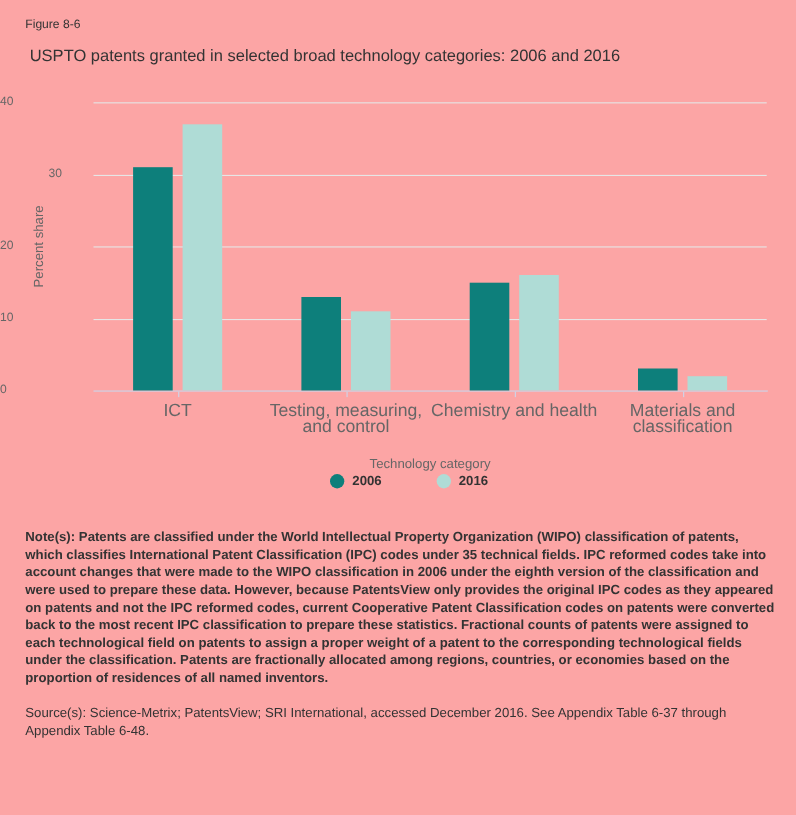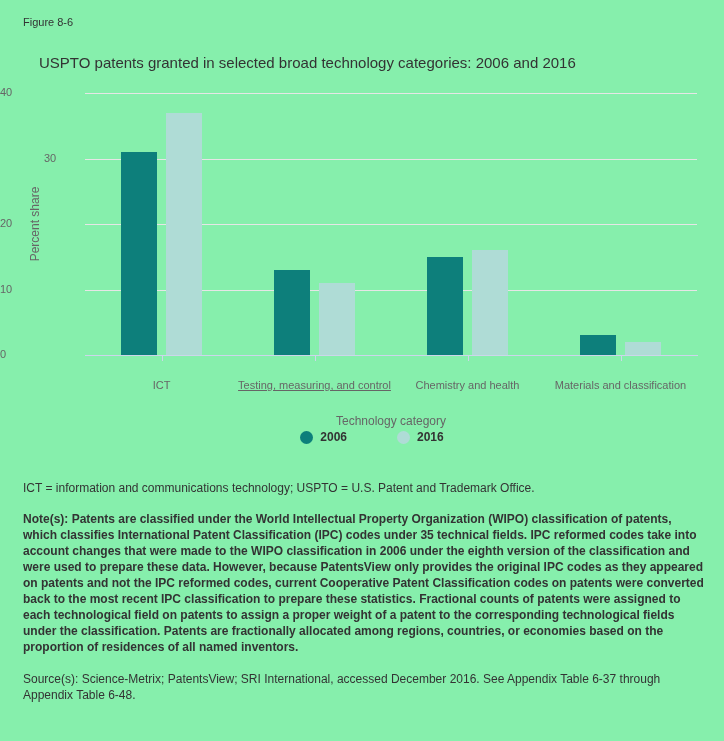--- a/index.html
+++ b/index.html
@@ -1,29 +1,29 @@
 <!DOCTYPE html>
 <html><head>
 <meta charset="utf-8">
 <style>
   html,body { margin:0; padding:0; background:#ffffff; }
   body { font-family:"Liberation Sans", sans-serif; color:#333333; }
-  .page { position:relative; width:724px; height:741px; background:#86efac; overflow:hidden; }
+  .page { position:relative; width:724px; height:741px; background:#fca5a5; overflow:hidden; }
 
   .figure-label { position:absolute; left:23px; top:16px; font-size:11px; color:#333333; }
-  .page-title { position:absolute; left:23px; top:38px; margin:16px; font-size:15px; font-weight:normal; color:#333333; }
+  .page-title { position:absolute; left:23px; top:38px; margin:4px; font-size:15px; font-weight:normal; color:#333333; }
 
   .chart { position:absolute; left:0; top:78px; width:724px; height:382px; }
   .gridline { position:absolute; left:85px; width:612px; height:1px; background:#e6e6e6; }
   .axis-line { position:absolute; left:85px; top:277px; width:613px; height:1px; background:#ccd6eb; }
   .ytick-label { position:absolute; left:0; width:77px; text-align:left; font-size:11px; color:#666666; }
   .y-axis-title { position:absolute; left:35px; top:146px; transform:translate(-50%,-50%) rotate(-90deg); white-space:nowrap; font-size:12px; color:#666666; }
   .bar { position:absolute; }
   .xtick-mark { position:absolute; top:278px; width:1px; height:5px; background:#ccd6eb; }
-  .cat-label { position:absolute; top:300px; width:158px; text-align:center; font-size:11px; line-height:15px; color:#666666; }
+  .cat-label { position:absolute; top:288px; width:158px; text-align:center; font-size:16px; line-height:15px; color:#666666; }
   .x-axis-title { position:absolute; left:85px; top:336px; width:612px; text-align:center; font-size:12px; color:#666666; }
 
   .legend { position:absolute; left:0; top:352px; width:724px; display:flex; justify-content:center; align-items:center; gap:30px; }
   .legend-item { display:flex; align-items:center; gap:7px; cursor:pointer;padding-left:20px; }
   .legend-dot { width:13px; height:13px; border-radius:50%; }
   .legend-label { font-size:12px; font-weight:bold; color:#333333; }
 
   .footer { position:absolute; left:23px; top:480px; width:681px; font-size:12px; line-height:16px; color:#333333; }
   .footer p { margin:0 0 15px 0; }
   .footer p.notes { margin-bottom:16px;font-weight:bold; }
@@ -59,32 +59,31 @@
       <div class="ytick-label" style="top: 139px;">20</div>
       <div class="gridline" style="top: 80.5px;"></div>
       <div class="ytick-label" style="top: 73.5px; padding-left: 44px;">30</div>
       <div class="gridline" style="top: 15px;"></div>
       <div class="ytick-label" style="top: 8px;">40</div>
       <div class="xtick-mark" style="left: 161.5px;"></div>
       <div class="cat-label" style="left: 82.5px;">ICT</div>
       <div class="bar" style="left: 121px; top: 74px; width: 36px; height: 203px; background: rgb(13, 127, 123);"></div>
       <div class="bar" style="left: 166px; top: 35px; width: 36px; height: 242px; background: rgb(175, 220, 214);"></div>
       <div class="xtick-mark" style="left: 314.5px;"></div>
-      <div class="cat-label" style="left: 235.5px; text-decoration: underline;">Testing, measuring, and control</div>
+      <div class="cat-label" style="left: 235.5px;">Testing, measuring, and control</div>
       <div class="bar" style="left: 274px; top: 192px; width: 36px; height: 85px; background: rgb(13, 127, 123);"></div>
       <div class="bar" style="left: 319px; top: 205px; width: 36px; height: 72px; background: rgb(175, 220, 214);"></div>
       <div class="xtick-mark" style="left: 467.5px;"></div>
       <div class="cat-label" style="left: 388.5px;">Chemistry and health</div>
       <div class="bar" style="left: 427px; top: 179px; width: 36px; height: 98px; background: rgb(13, 127, 123);"></div>
       <div class="bar" style="left: 472px; top: 172px; width: 36px; height: 105px; background: rgb(175, 220, 214);"></div>
       <div class="xtick-mark" style="left: 620.5px;"></div>
       <div class="cat-label" style="left: 541.5px;">Materials and classification</div>
       <div class="bar" style="left: 580px; top: 257px; width: 36px; height: 20px; background: rgb(13, 127, 123);"></div>
       <div class="bar" style="left: 625px; top: 264px; width: 36px; height: 13px; background: rgb(175, 220, 214);"></div>
     </div>
 
   <div class="footer">
-    <p>ICT = information and communications technology; USPTO = U.S. Patent and Trademark Office.</p>
     <p class="notes">Note(s): Patents are classified under the World Intellectual Property Organization (WIPO) classification of patents, which classifies International Patent Classification (IPC) codes under 35 technical fields. IPC reformed codes take into account changes that were made to the WIPO classification in 2006 under the eighth version of the classification and were used to prepare these data. However, because PatentsView only provides the original IPC codes as they appeared on patents and not the IPC reformed codes, current Cooperative Patent Classification codes on patents were converted back to the most recent IPC classification to prepare these statistics. Fractional counts of patents were assigned to each technological field on patents to assign a proper weight of a patent to the corresponding technological fields under the classification. Patents are fractionally allocated among regions, countries, or economies based on the proportion of residences of all named inventors.</p>
     <p class="source">Source(s): Science-Metrix; PatentsView; SRI International, accessed December 2016. See Appendix Table 6-37 through Appendix Table 6-48.</p>
   </div>
 
 </div>
 
 </body></html>

